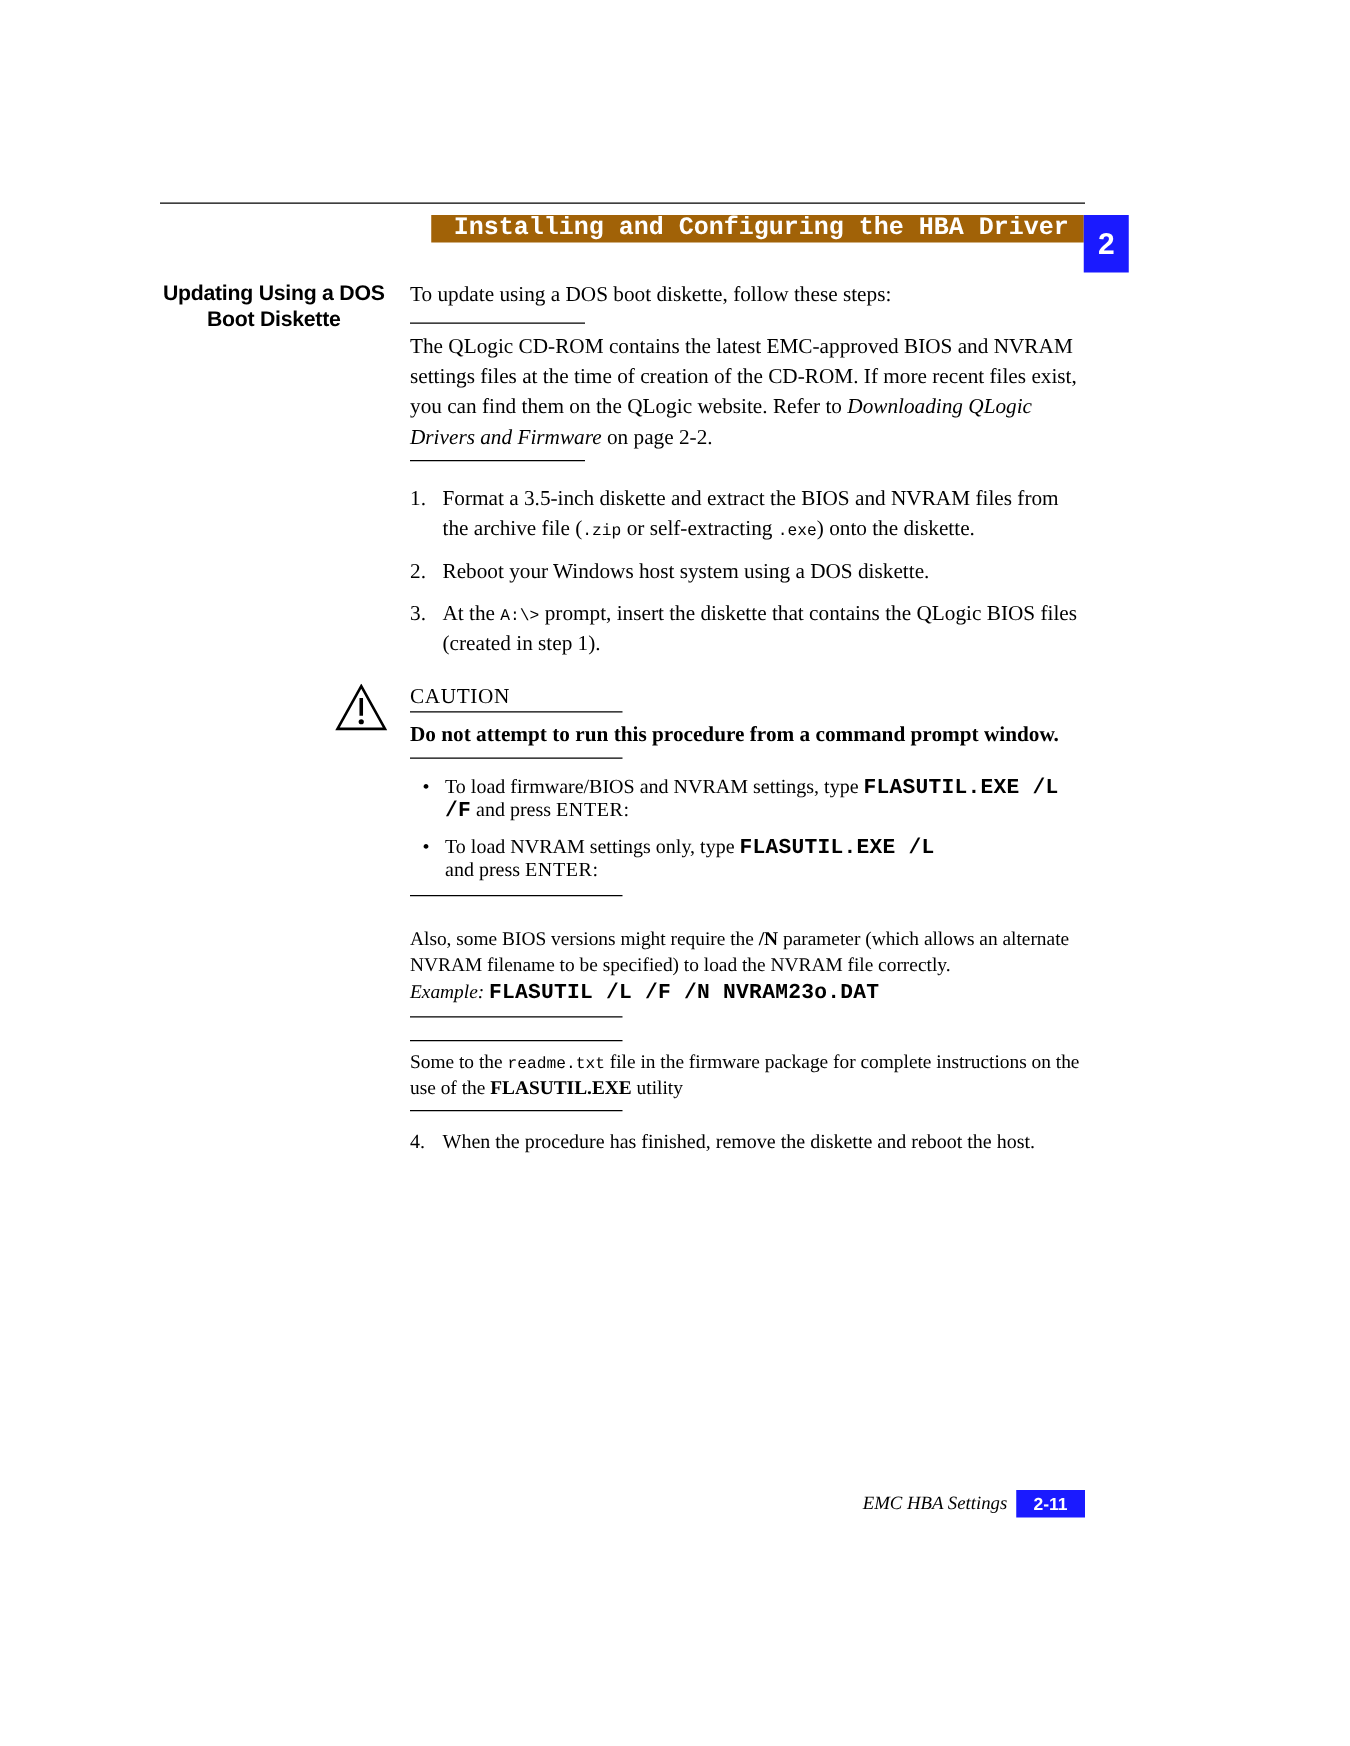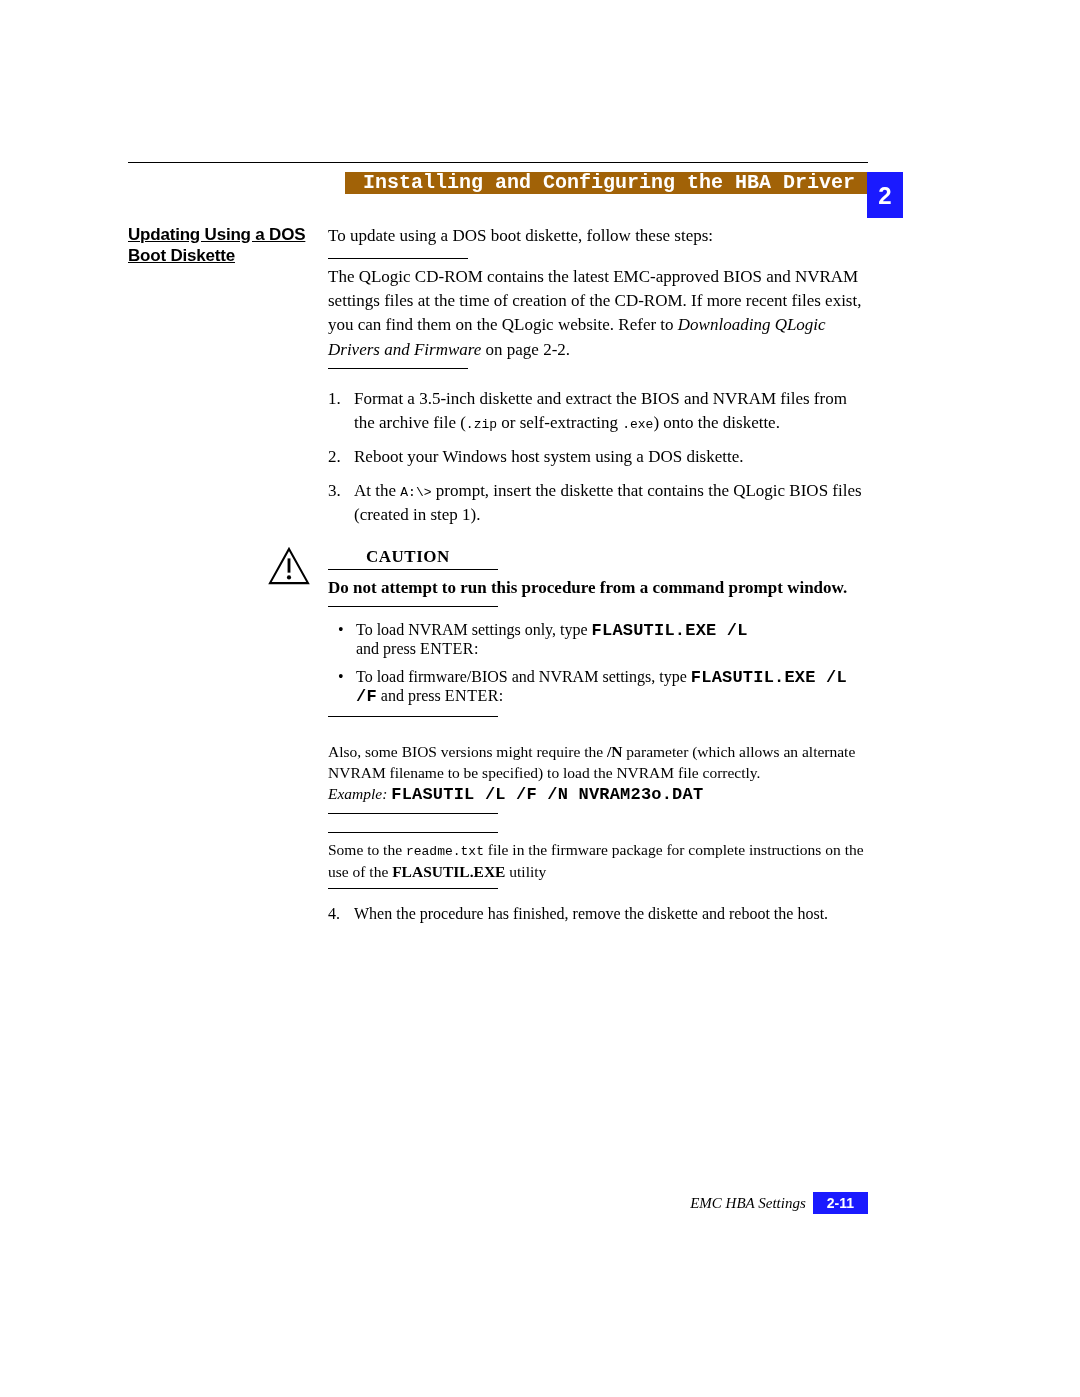--- a/index.html
+++ b/index.html
@@ -61,24 +61,23 @@
   .section {
     display: flex;
     align-items: flex-start;
   }
   .side-heading {
     width: 200px;
     padding-right: 18px;
     font-family: "Trebuchet MS", Arial, Helvetica, sans-serif;
     font-weight: 700;
     font-size: 17px;
-    text-align: left;
+    text-align: center;
     line-height: 1.25;
     letter-spacing: -0.2px;
-    text-decoration: underline;
   }
   .body-col {
     width: 540px;
   }
   .body-col p, .body-col li {
     font-size: 17px;
     line-height: 1.42;
   }
   .intro { margin-bottom: 10px; }
   .hr-short {
@@ -138,23 +137,22 @@
   .caution-icon-col {
     width: 200px;
     display: flex;
     justify-content: flex-end;
     padding-right: 18px;
   }
   .caution-svg { width: 42px; height: 38px; }
   .caution-body { width: 540px; }
   .caution-title {
     font-size: 17px;
-    font-weight: bold;
+    font-weight: normal;
     letter-spacing: 0.5px;
-    margin-left: 38px;
   }
   .hr-caution {
     width: 170px;
     border: none;
     border-top: 1px solid #000;
     margin: 2px 0 6px 0;
   }
   .caution-text {
     font-size: 17px;
     font-weight: bold;
@@ -230,24 +228,24 @@
         </svg>
       </div>
       <div class="caution-body">
         <div class="caution-title">CAUTION</div>
         <hr class="hr-caution">
         <div class="caution-text">Do not attempt to run this procedure from a command prompt window.</div>
         <hr class="hr-caution" style="margin-top:6px;margin-bottom:14px;">
 
         <ul class="bullets">
           <li>
+            <span>To load firmware/BIOS and NVRAM settings, type </span><span class="monob">FLASUTIL.EXE /L /F</span><span> and press </span><span class="smallcaps">ENTER</span><span>:</span>
+          </li>
+          <li>
             <span>To load NVRAM settings only, type </span><span class="monob">FLASUTIL.EXE /L</span><br><span> and press </span><span class="smallcaps">ENTER</span><span>:</span>
-          </li>
-          <li>
-            <span>To load firmware/BIOS and NVRAM settings, type </span><span class="monob">FLASUTIL.EXE /L /F</span><span> and press </span><span class="smallcaps">ENTER</span><span>:</span>
           </li>
         </ul>
 
         <hr class="hr-short" style="width:170px;">
         <br>
         <p class="note">
           <span>Also, some BIOS versions might require the </span><span class="bold">/N</span><span> parameter (which allows an alternate NVRAM filename to be specified) to load the NVRAM file correctly.</span>
         </p>
         <p class="note">
           <span class="italic">Example: </span><span class="monob">FLASUTIL /L /F /N NVRAM23o.DAT</span>

